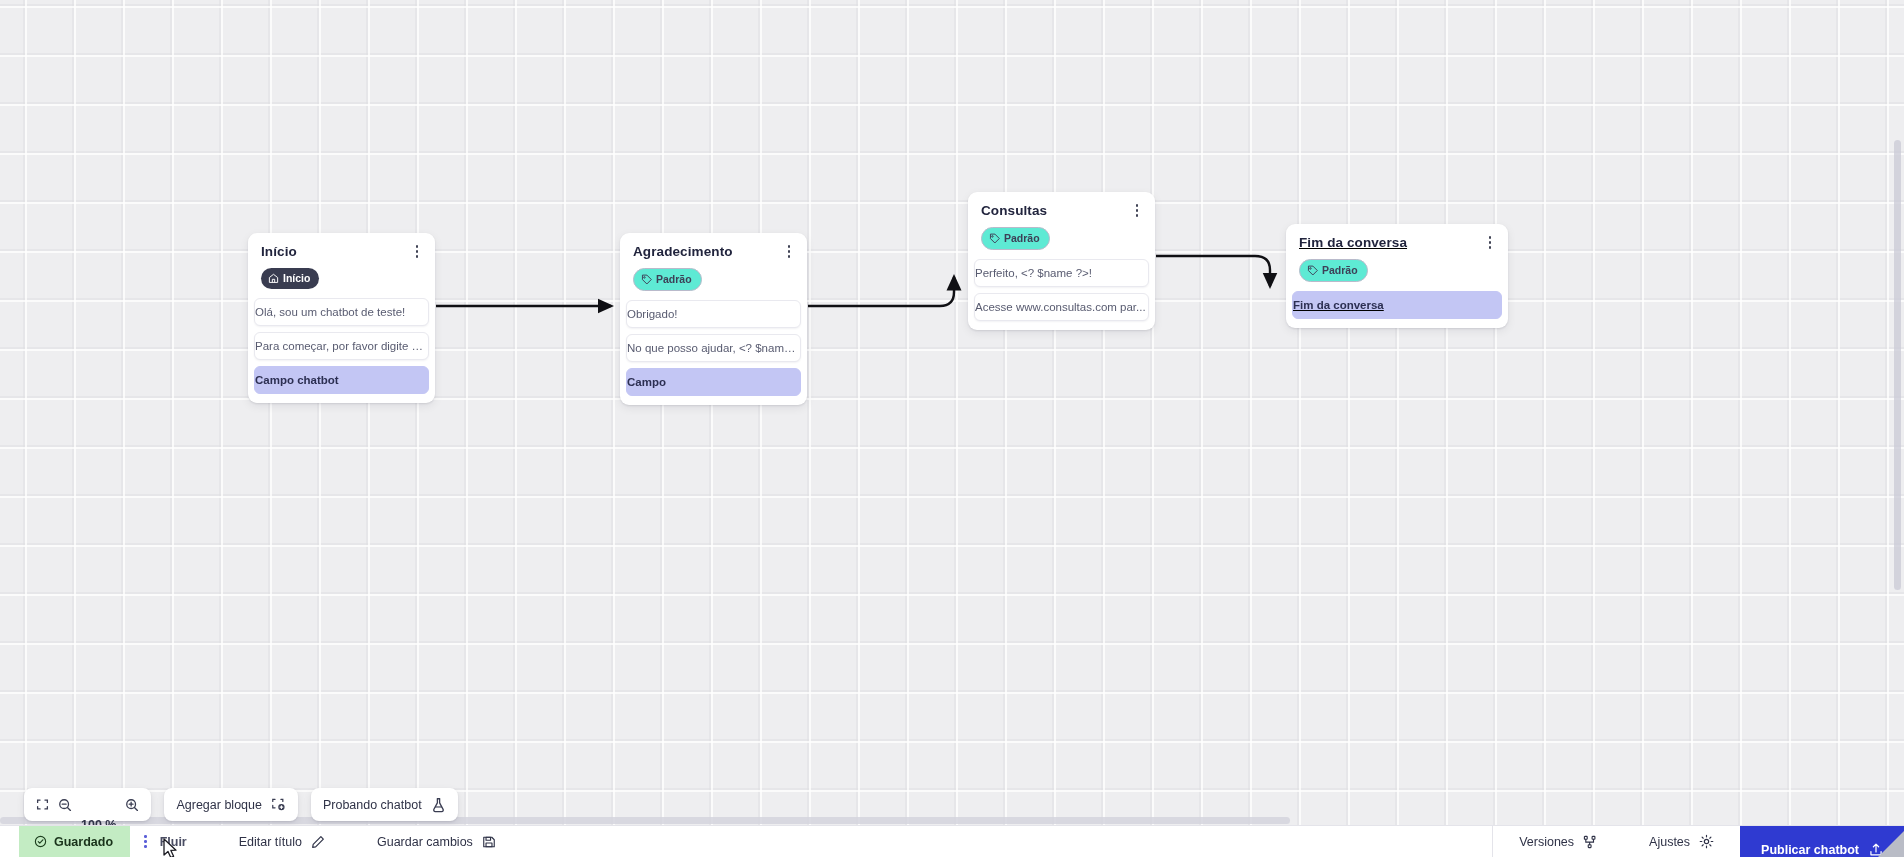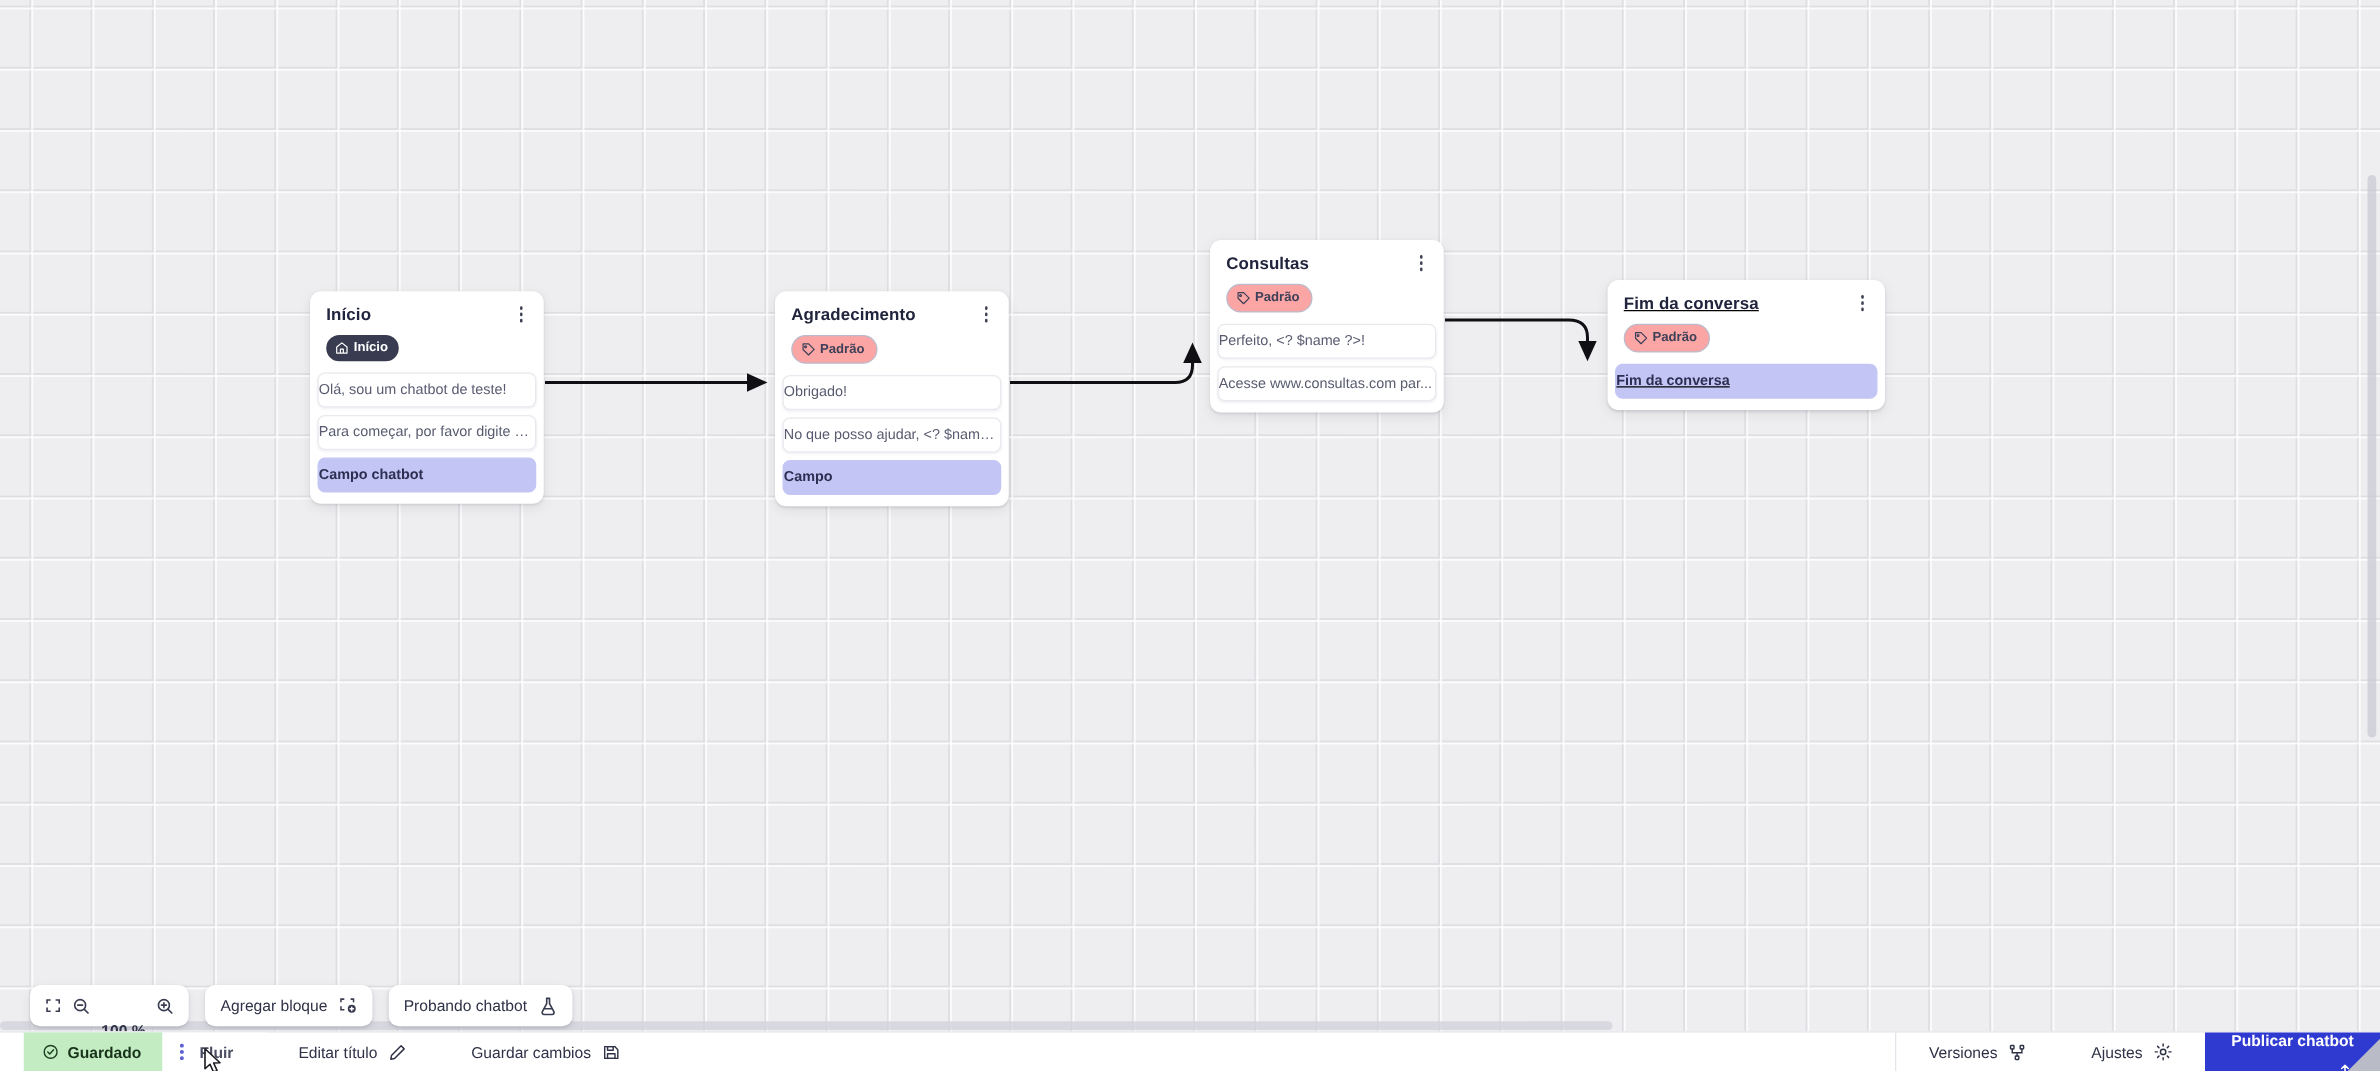--- a/index.html
+++ b/index.html
@@ -55,21 +55,21 @@
   .kebab i { display:block; width:2.6px; height:2.6px; border-radius:50%; background:#3f4254; }
 
   .badge-row { padding: 7px 12px 9px 13px; }
   .badge {
     display: inline-flex; align-items: center; gap: 4px;
     font-size: 10.5px; font-weight: 700; line-height: 1;
     border-radius: 999px; padding: 5px 9px 5px 7px;
     white-space: nowrap;
   }
   .badge.start { background: #393c50; color: #ffffff; }
-  .badge.default { background: #fca5a5; color: #3d4057; border: 1.2px solid #b9bacb; }
+  .badge.default { background: #5eead4; color: #3d4057; border: 1.2px solid #b9bacb; }
   .badge svg { display:block; }
 
   .rows { padding: 0 6px; display: flex; flex-direction: column; gap: 6px; }
   .row {
     border-radius: 6px;
     font-size: 11.5px;
     line-height: 14px;
     padding: 6px 0;
     color: #585b70;
     overflow: hidden; text-overflow: ellipsis; white-space: nowrap;
@@ -126,21 +126,21 @@
   .sb-tab-label { font-weight:700; color:#4a4d63; font-size:12.5px; }
   .sb-item {
     display:flex; align-items:center; gap:9px;
     padding: 0 26px; cursor:pointer; color:#2f3247;
   }
   .sb-spacer { flex: 1 1 auto; }
   .sb-right { display:flex; align-items:stretch; border-left:1px solid #e4e4ea; }
   .publish {
     background:#2f3ad1; color:#ffffff; font-weight:700;
     display:flex; align-items:flex-end; gap:10px;
-    padding: 0 21px; cursor:pointer; position:relative; overflow:hidden;flex-direction:column;
+    padding: 0 21px; cursor:pointer; position:relative; overflow:hidden;
   }
   .publish::after{
     content:""; position:absolute; right:0; bottom:0;
     border-style:solid; border-width:0 0 26px 26px;
     border-color: transparent transparent #b9bcc6 transparent;
   }
 
   
   #vscroll {
     position:absolute; right:3px; top:140px; width:7px; height:450px;

